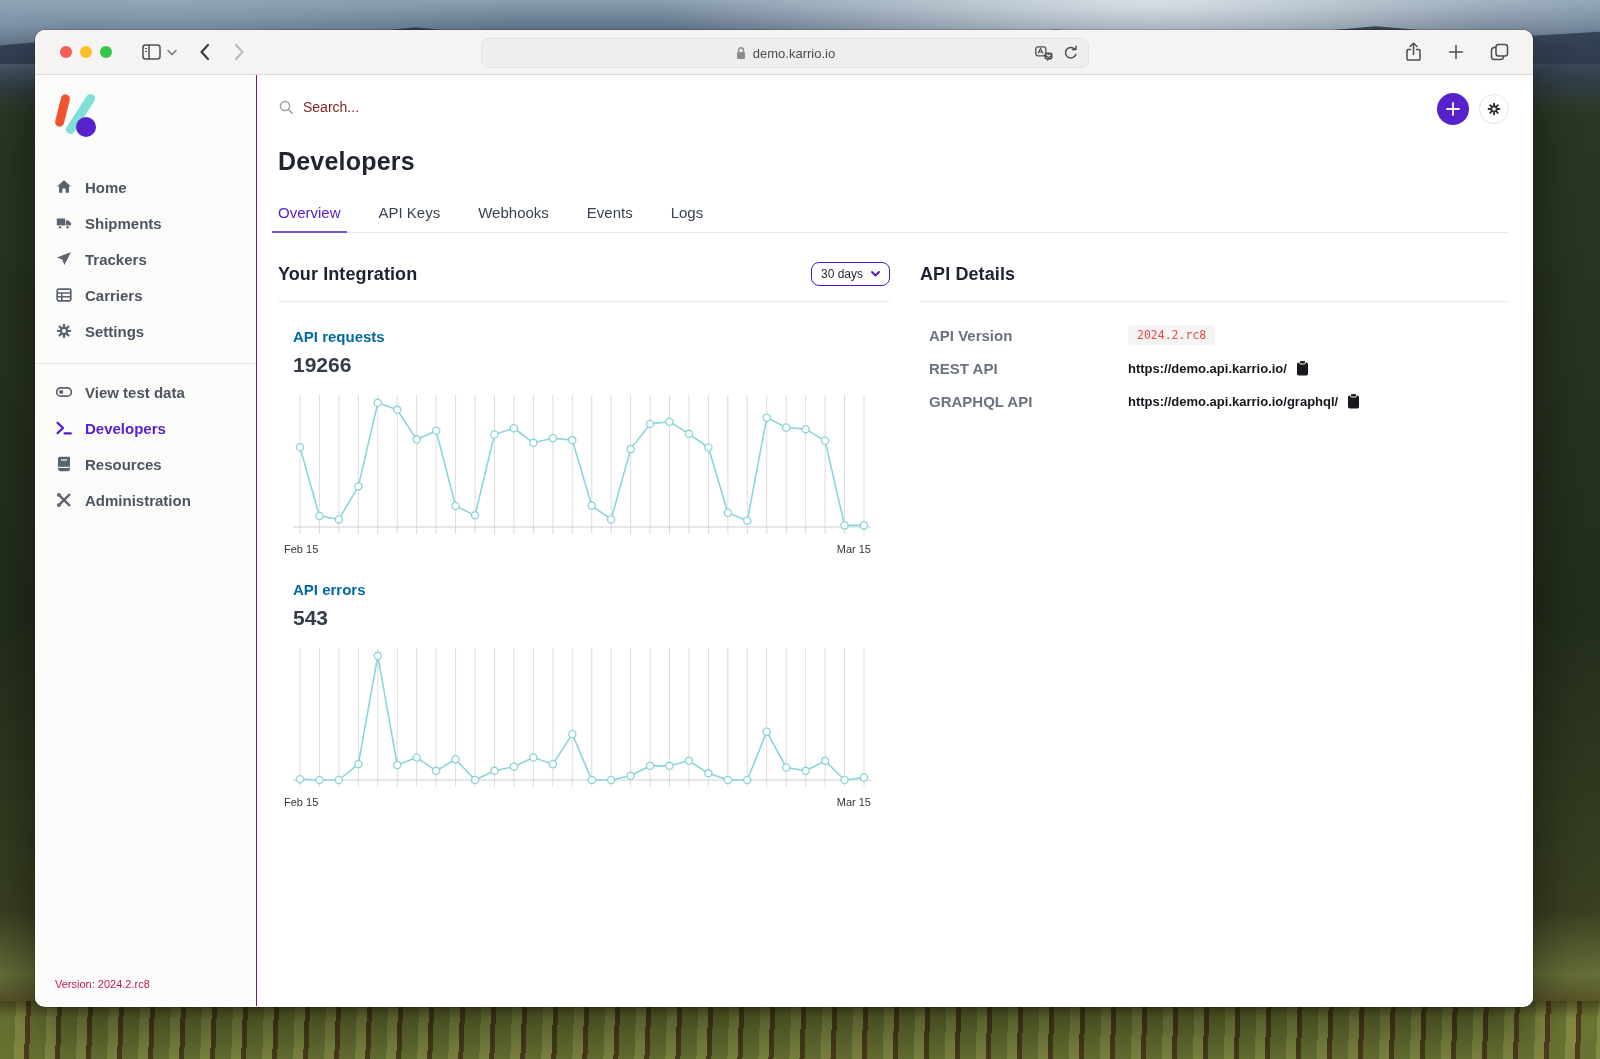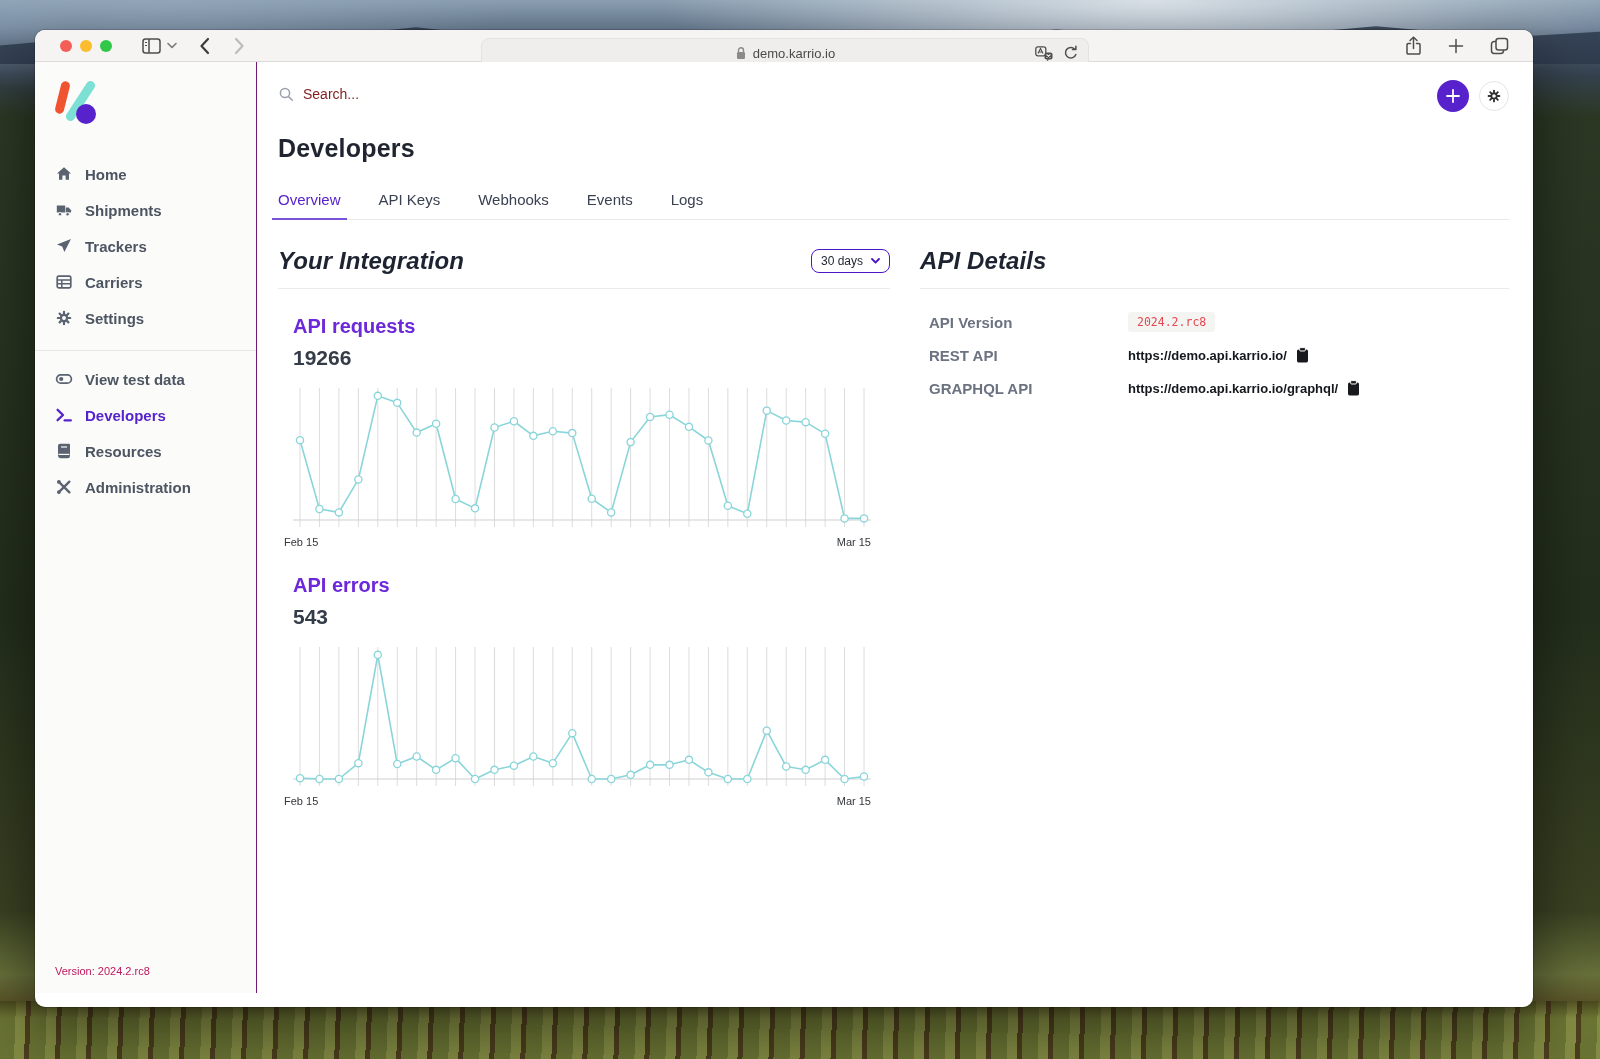--- a/index.html
+++ b/index.html
@@ -19,21 +19,21 @@
     background:
       linear-gradient(180deg, rgba(40,30,10,.55), rgba(0,0,0,0) 30%),
       repeating-linear-gradient(92deg,#6e7a36 0 16px,#8a9448 16px 26px,#4e3f1e 26px 31px);
     opacity:.9; }
 
   
   .window { position:absolute; left:35px; top:30px; width:1498px; height:977px;
     background:#ffffff; border-radius:10px; overflow:hidden;
     box-shadow:0 22px 60px rgba(0,0,0,.5), 0 0 0 1px rgba(0,0,0,.15); }
 
-  .titlebar { height:32px; background:#f5f4f2; border-bottom:1px solid #dcdbd9;
+  .titlebar { height:45px; background:#f5f4f2; border-bottom:1px solid #dcdbd9;
     display:flex; align-items:center; position:relative; }
   .traffic { display:flex; gap:8px; margin-left:25px; }
   .traffic span { width:12px; height:12px; border-radius:50%; display:block; }
   .t-close{ background:#f35f57; } .t-min{ background:#fbbd2e; } .t-zoom{ background:#31c748; }
   .tb-icon { color:#4d4d4d; display:flex; align-items:center; justify-content:center; }
   .tb-icon svg { display:block; }
   .sidebar-toggle { margin-left:30px; }
   .tb-chev { margin-left:6px; color:#7a7a7a; }
   .nav-back { margin-left:22px; color:#3c3c3c; }
   .nav-fwd  { margin-left:24px; color:#bdbcba; }
@@ -81,28 +81,28 @@
 
   .tabs { display:flex; gap:38px; margin-top:28px; border-bottom:1px solid #e9e9e9; }
   .tab { font-size:15px; color:#3a4150; padding-bottom:11px; cursor:pointer; position:relative; }
   .tab.active { color:#5722cc; }
   .tab.active::after { content:""; position:absolute; left:-6px; right:-6px; bottom:-1px; height:2px; background:#7a52d9; }
 
   .columns { display:flex; margin-top:26px; gap:30px; }
   .col-left { width:612px; flex-shrink:0; }
   .col-right { flex:1; }
   .sec-head { display:flex; align-items:center; justify-content:space-between; height:30px; }
-  .sec-head h2 { font-size:24px; font-weight:700; color:#1d2330; letter-spacing:.1px;font-style:italic; }
+  .sec-head h2 { font-size:18px; font-weight:700; color:#1d2330; letter-spacing:.1px; }
   .period-select { border:1px solid #4d17c8; border-radius:8px; padding:4px 9px; font-size:12px;
     color:#1d2330; display:flex; align-items:center; gap:8px; cursor:pointer; background:#fff; }
   .period-select .chev { color:#4d17c8; font-weight:bold; display:flex; }
   .sec-rule { border:none; border-top:1px solid #eaeae9; margin-top:12px; }
 
   .chart-block { margin:26px 0 0 15px; }
-  .chart-label { font-size:20px; font-weight:700; color:#6d28d9; }
+  .chart-label { font-size:15px; font-weight:700; color:#0369a1; }
   .chart-total { font-size:21px; font-weight:700; color:#343c49; margin-top:8px; }
   .chart-svg { margin-top:14px; display:block; }
   .axis-row { width:578px; display:flex; justify-content:space-between; font-size:11px; color:#33363b; margin-top:2px; }
   .axis-row span:first-child { margin-left:-9px; }
 
   .detail-rows { margin-top:22px; margin-left:9px; }
   .detail-row { display:flex; align-items:center; margin-bottom:11px; min-height:22px; }
   .detail-label { width:199px; font-size:15px; font-weight:700; color:#6b7280; flex-shrink:0; }
   .detail-value { display:flex; align-items:center; gap:9px; }
   .badge-code { font-family:"DejaVu Sans Mono", monospace; font-size:11.5px; color:#e5484d;

